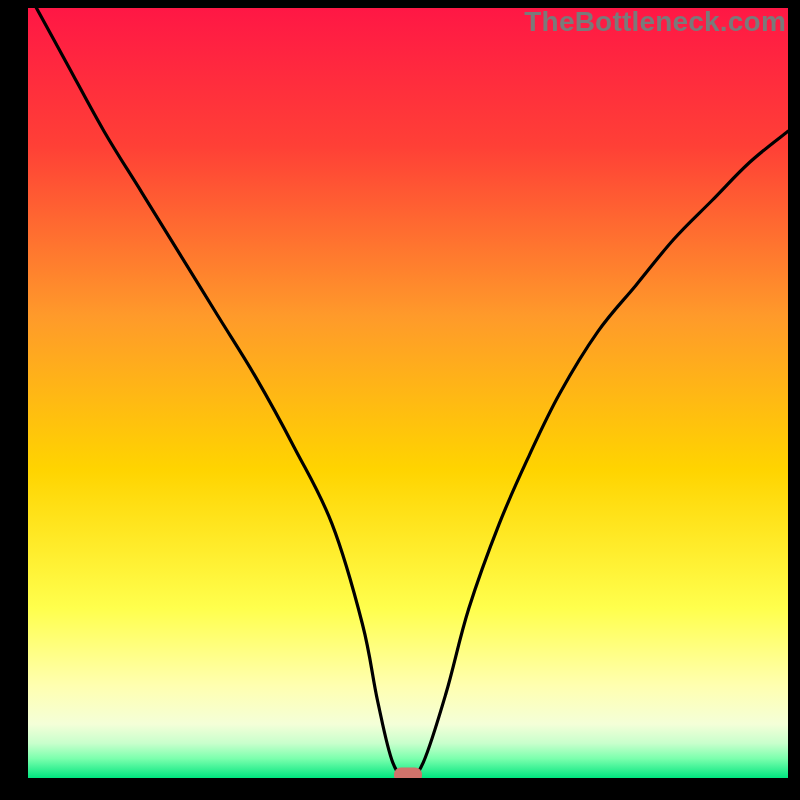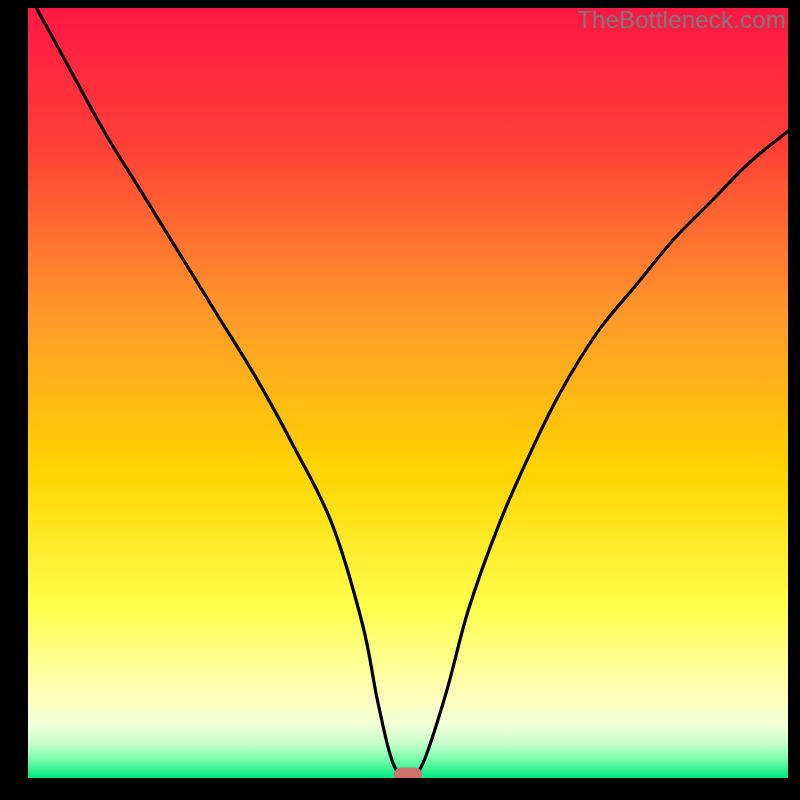--- a/index.html
+++ b/index.html
@@ -22,23 +22,23 @@
     left: 28px;
     top: 8px;
     width: 760px;
     height: 770px;
   }
   .attribution {
     position: absolute;
     top: 6px;
     right: 14px;
     color: #7a7a7a;
-    font-size: 24px;
+    font-size: 28px;
     letter-spacing: 0.2px;
-    font-weight: 400;
+    font-weight: 700;
   }
   .gradient-bg {
     fill: url(#vgrad);
   }
   .curve {
     fill: none;
     stroke: #000;
     stroke-width: 3.2;
     stroke-linecap: round;
     stroke-linejoin: round;

